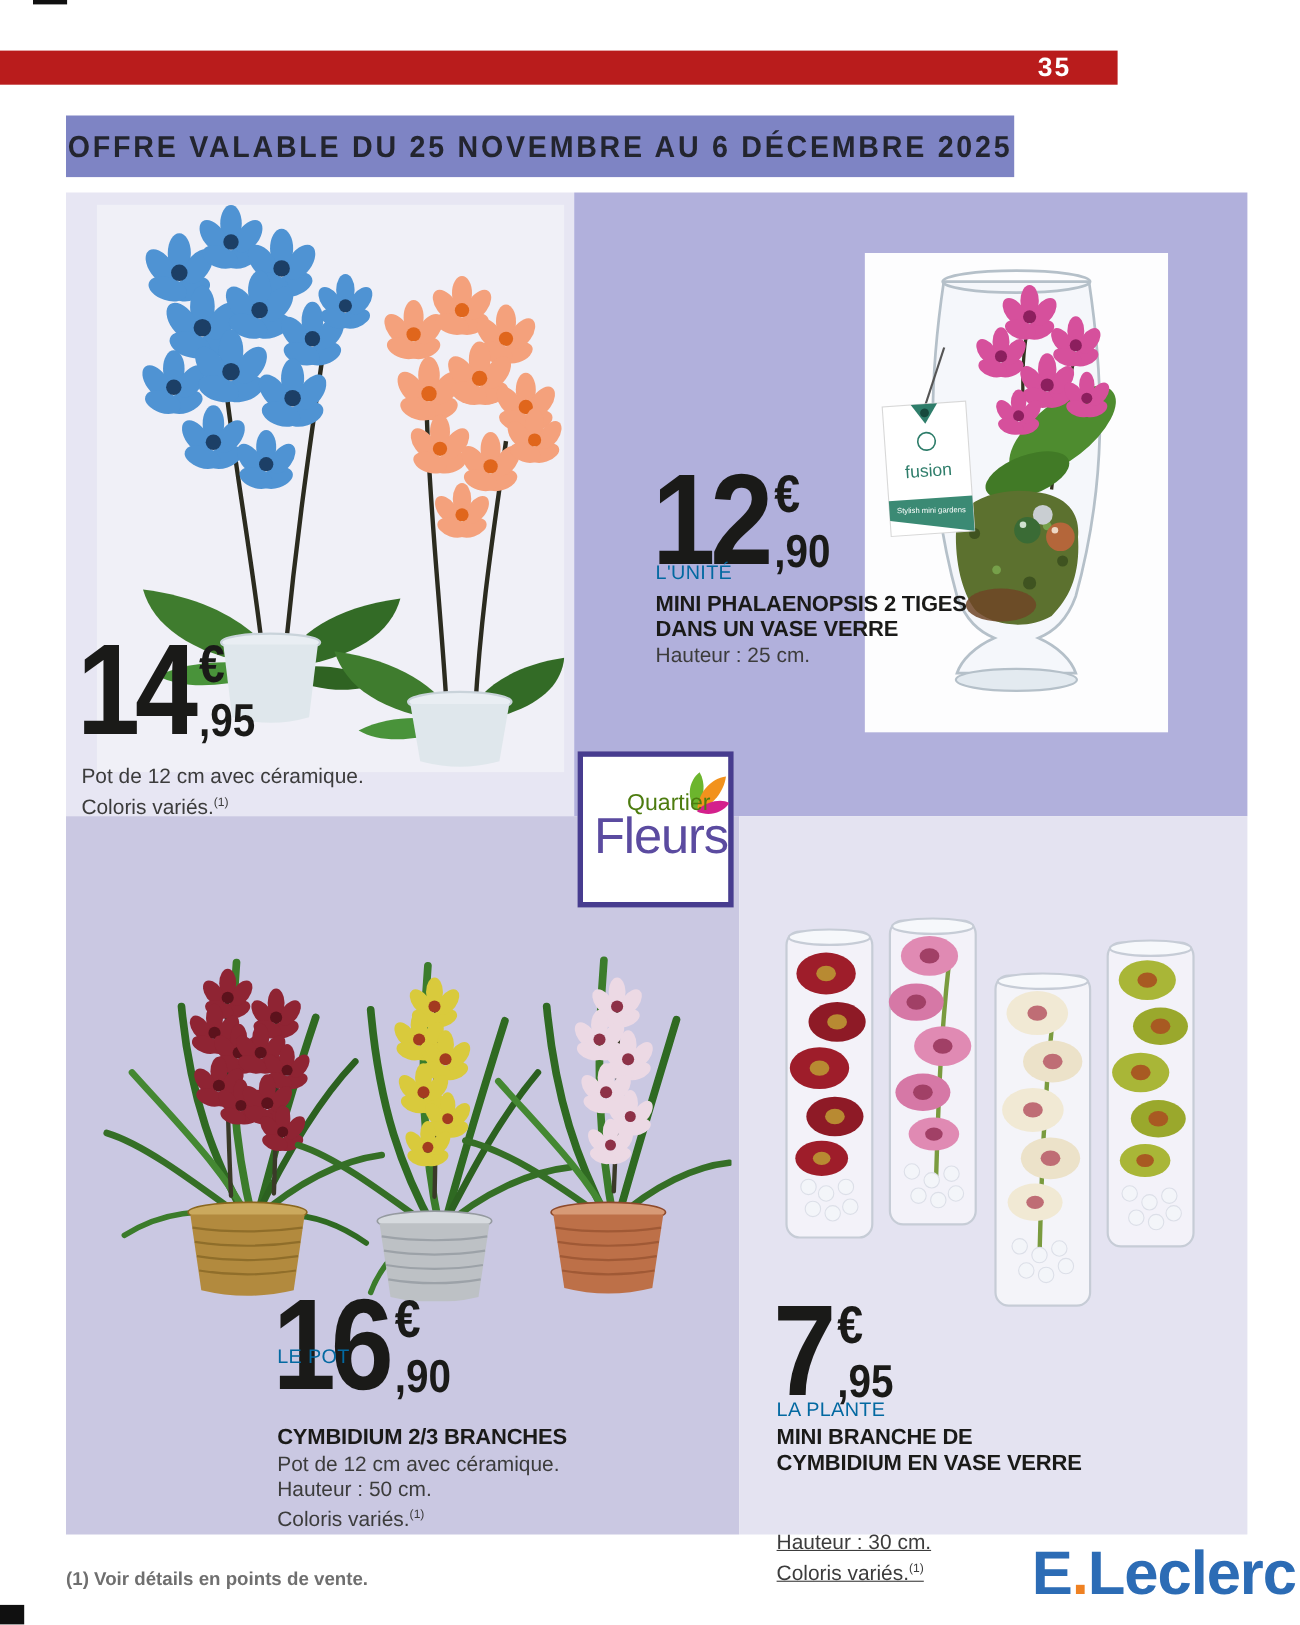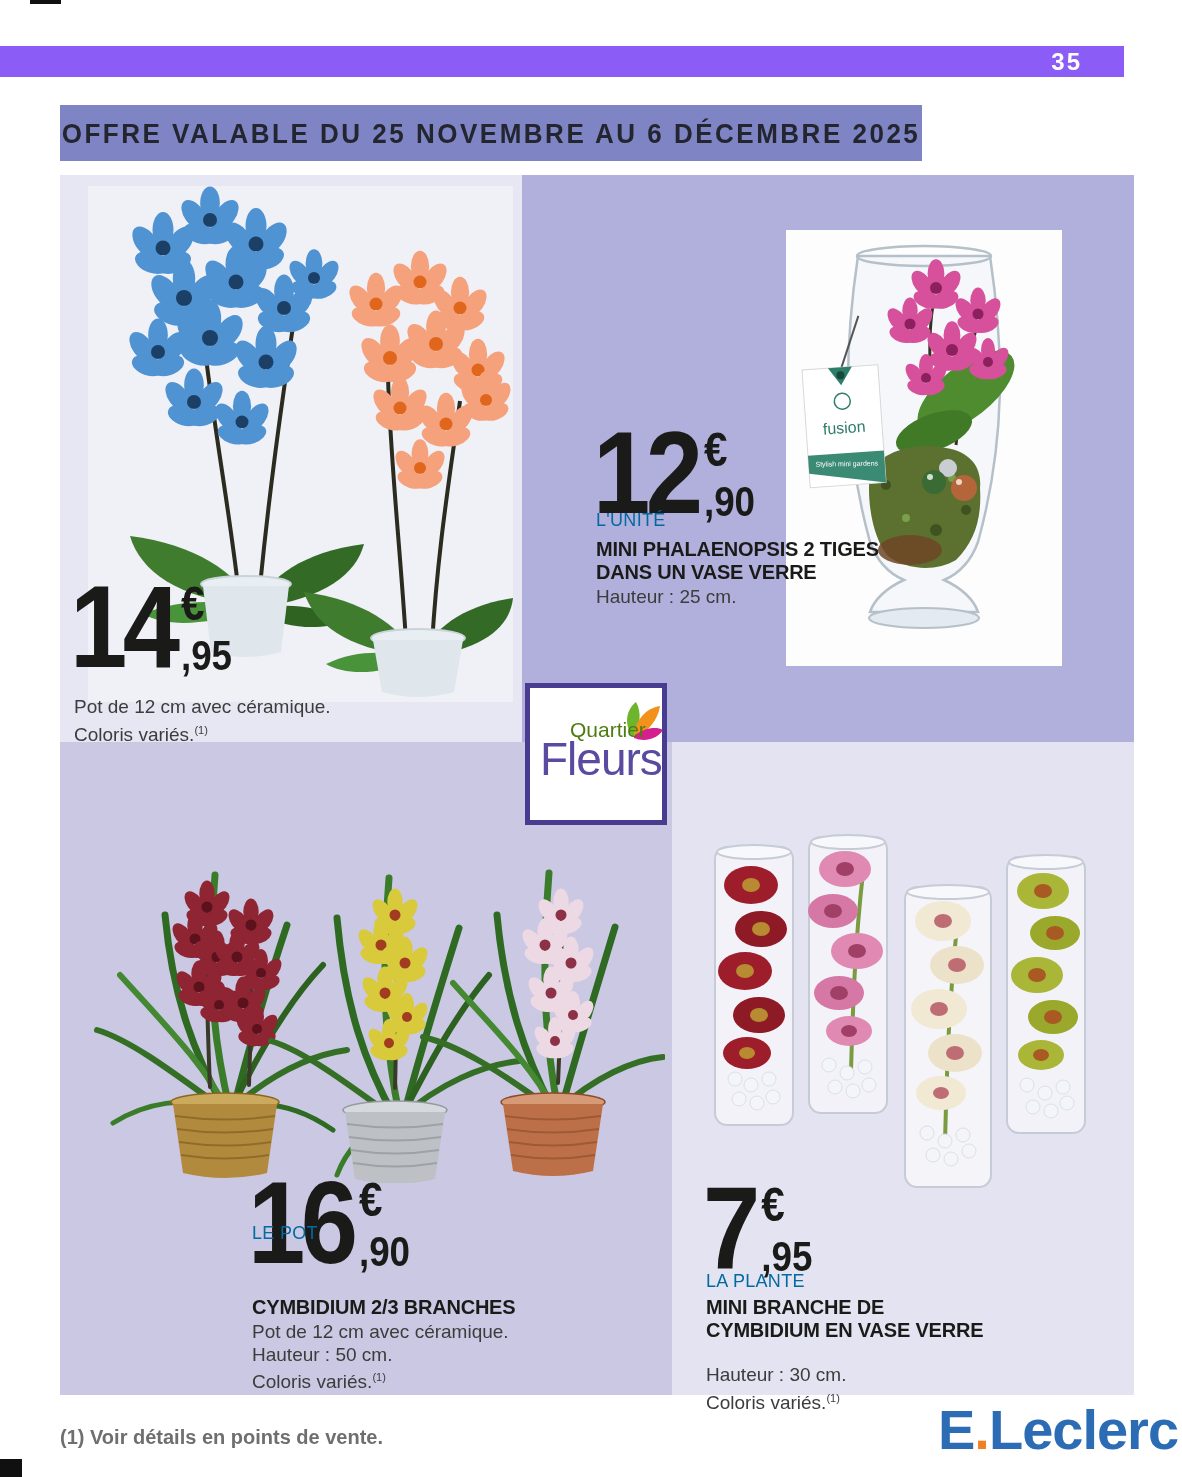--- a/index.html
+++ b/index.html
@@ -5,21 +5,21 @@
   html,body{margin:0;padding:0;background:#fff;}
   #page{position:relative;width:1182px;height:1477px;background:#ffffff;overflow:hidden;
         font-family:"Liberation Sans",sans-serif;color:#1a1a18;}
   .abs{position:absolute;}
 
   
   #crop-top{left:30px;top:0;width:31px;height:4px;background:#101010;}
   #crop-bottom{left:0;top:1459px;width:22px;height:18px;background:#101010;}
 
   
-  #topbar{left:0;top:46px;width:1124px;height:31px;background:#8b5cf6;}
+  #topbar{left:0;top:46px;width:1016px;height:31px;background:#b91c1c;}
   #page-num{position:absolute;right:42px;top:0;height:31px;line-height:31px;
             color:#ffffff;font-size:24px;font-weight:700;letter-spacing:2px;}
   #banner{left:60px;top:105px;width:862px;height:56px;background:#7e84c4;
           display:flex;align-items:center;justify-content:center;}
   #banner .txt{font-size:26px;font-weight:700;letter-spacing:2.5px;color:#23252f;transform:scaleY(1.06);}
 
   
   #block-tl{left:60px;top:175px;width:462px;height:567px;background:#e7e6f3;}
   #block-tr{left:522px;top:175px;width:612px;height:567px;background:#b1b0dc;}
   #block-bl{left:60px;top:742px;width:612px;height:653px;background:#cac8e2;}
@@ -53,32 +53,32 @@
   .pname{font-size:20px;font-weight:700;line-height:23px;letter-spacing:-0.2px;color:#1a1a18;}
   #name1{left:74px;top:671px;}
   #name2{left:596px;top:538px;}
   #name3{left:252px;top:1296px;}
   #name4{left:706px;top:1296px;}
 
   .pdesc{font-size:19px;line-height:22.5px;color:#3c3c3c;}
   #desc1{left:74px;top:696px;}
   #desc2{left:596px;top:586px;}
   #desc3{left:252px;top:1321px;}
-  #desc4{left:706px;top:1364px;}
+  #desc4{left:706px;top:1392px;text-decoration:underline;}
   .sup{font-size:11px;vertical-align:super;}
 
   
   #qf-logo{left:525px;top:683px;width:142px;height:142px;background:#ffffff;
            border:5px solid #473c8f;box-sizing:border-box;}
   #qf-line1{position:absolute;left:40px;top:30px;font-size:21px;color:#4d7c0f;}
   #qf-line2{position:absolute;left:10px;top:44px;font-size:46px;color:#5b4ba0;letter-spacing:-1px;}
   #qf-butterfly{position:absolute;left:92px;top:12px;}
 
   
-  #footnote{left:60px;top:1426px;font-size:20px;font-weight:700;color:#6f6f6f;}
+  #footnote{left:60px;top:1426px;font-size:17px;font-weight:700;color:#6f6f6f;}
   #leclerc{left:938px;top:1402px;display:flex;align-items:center;gap:9px;}
   #leclerc .wordmark{font-size:56px;font-weight:700;letter-spacing:-1px;color:#2c6cb5;line-height:56px;}
   #leclerc .dot{color:#ef8122;}
 </style>
 </head>
 <body>
 
 <div id="page">
 
   <div class="abs" id="crop-top"></div>

